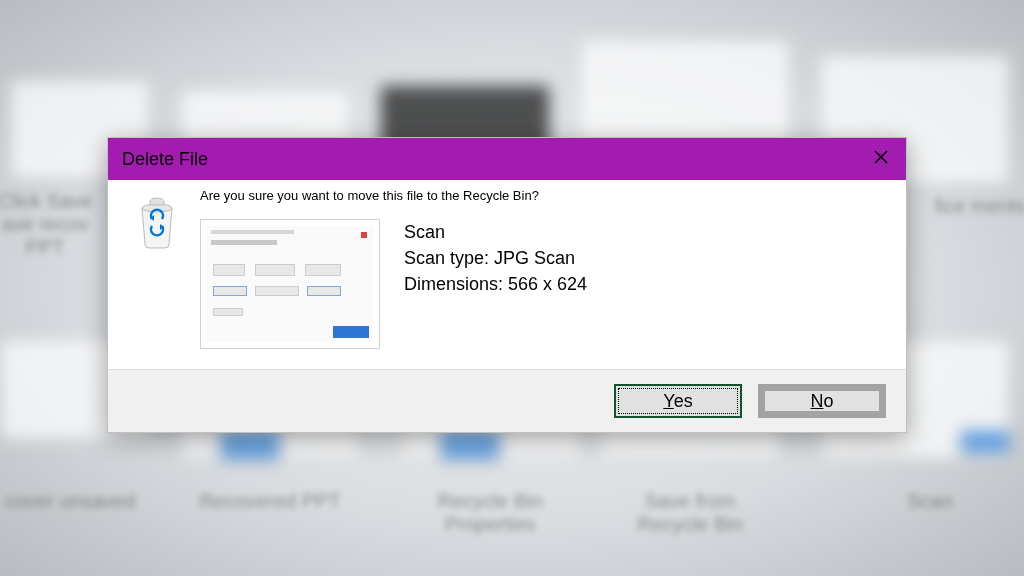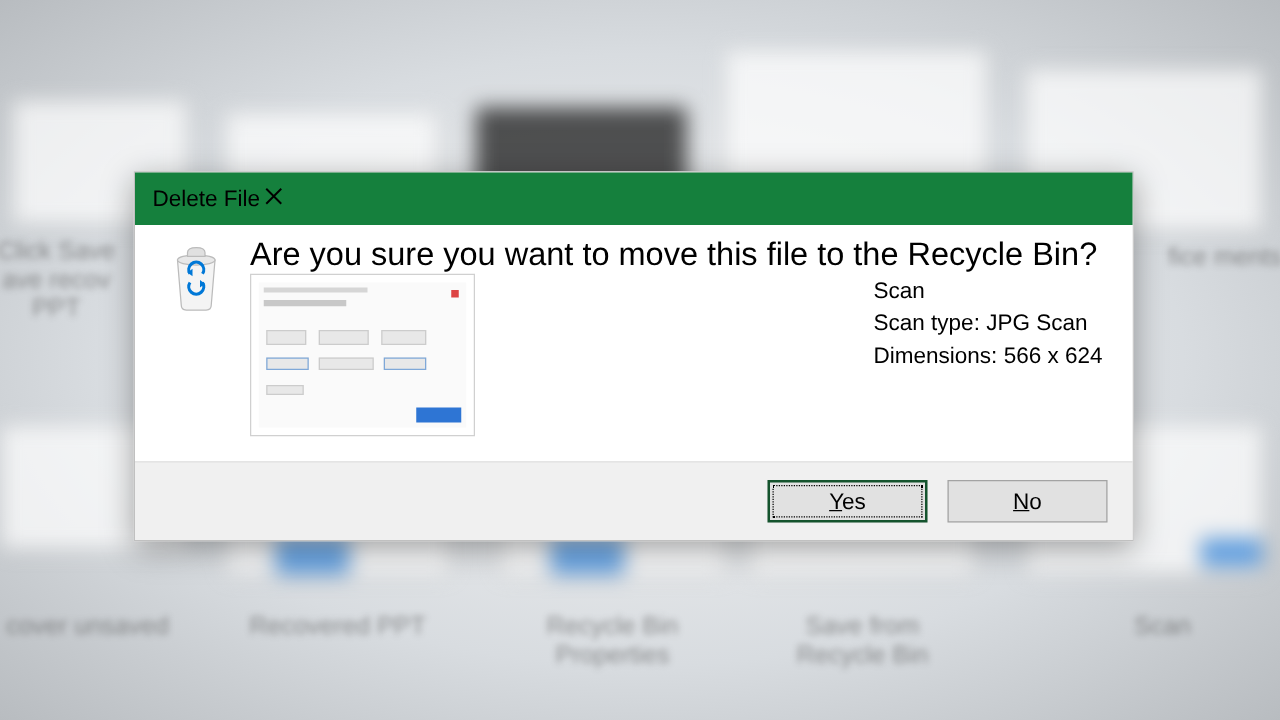--- a/index.html
+++ b/index.html
@@ -40,22 +40,23 @@
       left: 107px;
       top: 137px;
       width: 800px;
       background: #fff;
       box-shadow: 0 6px 24px rgba(0,0,0,0.35);
       border: 1px solid #c0c0c0;
     }
     .titlebar {
       display: flex;
       align-items: center;
+      justify-content: space-between;
       padding: 10px 14px 10px 14px;
-      background: #15803d;
+      background: #a21caf;
     }
     .titlebar-title {
       font-size: 18px;
       color: #000;
     }
     .close-btn {
       width: 22px;
       height: 22px;
       display: flex;
       align-items: center;
@@ -78,28 +79,28 @@
       padding-top: 6px;
     }
     .recycle-icon {
       width: 50px;
       height: 56px;
     }
     .info-col {
       flex: 1;
     }
     .question {
-      font-size: 26px;
+      font-size: 13px;
       color: #000;
+      margin-bottom: 16px;
     }
     .file-row {
       display: flex;
       gap: 24px;
       align-items: flex-start;
-      justify-content: space-between;
     }
     .file-thumb {
       width: 180px;
       height: 130px;
       background: #fff;
       border: 1px solid #d0d0d0;
       padding: 6px;
       position: relative;
     }
     .file-thumb-inner {
@@ -133,21 +134,21 @@
       padding: 14px 20px;
       display: flex;
       justify-content: flex-end;
       gap: 16px;
       border-top: 1px solid #dfdfdf;
     }
     .btn {
       width: 128px;
       height: 34px;
       background: #e1e1e1;
-      border: 1px solid #a3a3a3;
+      border: 7px solid #a3a3a3;
       font-size: 18px;
       font-family: inherit;
       cursor: pointer;
       display: flex;
       align-items: center;
       justify-content: center;
     }
     .btn.default {
       border: 2px solid #14532d;
       outline: 1px dotted #000;

